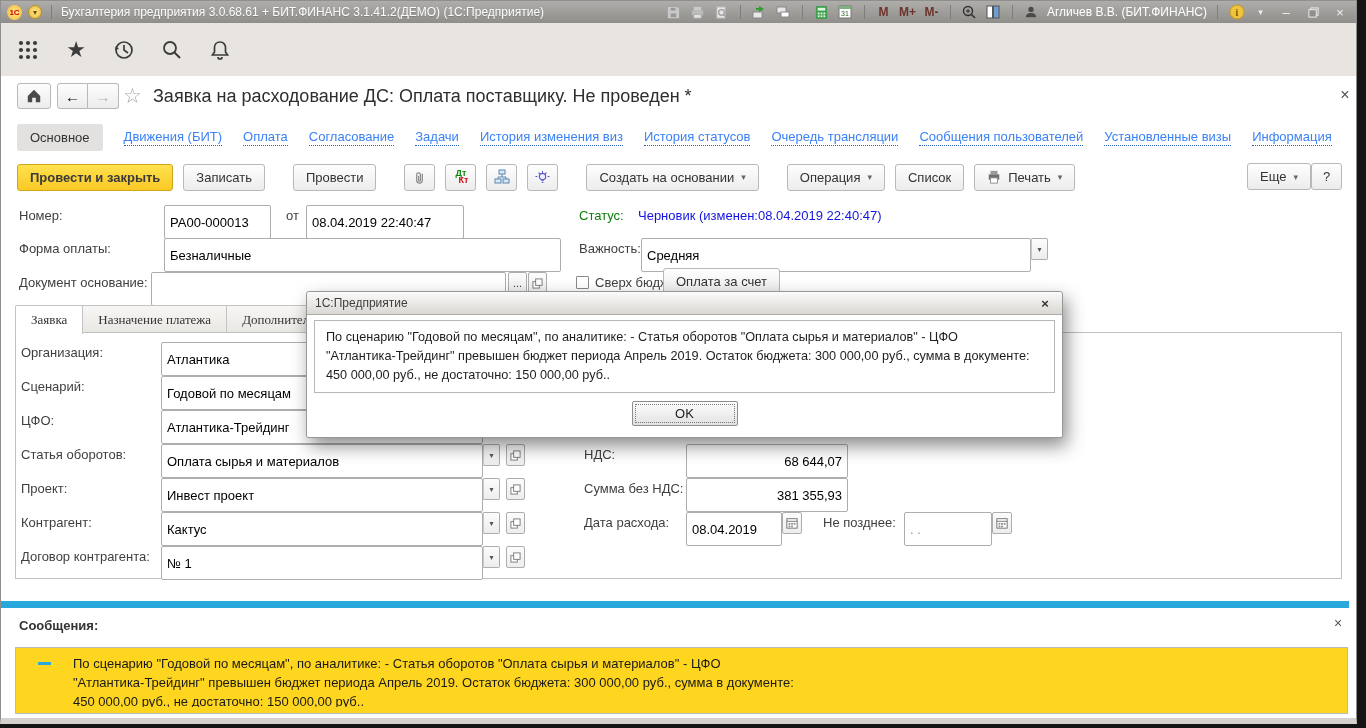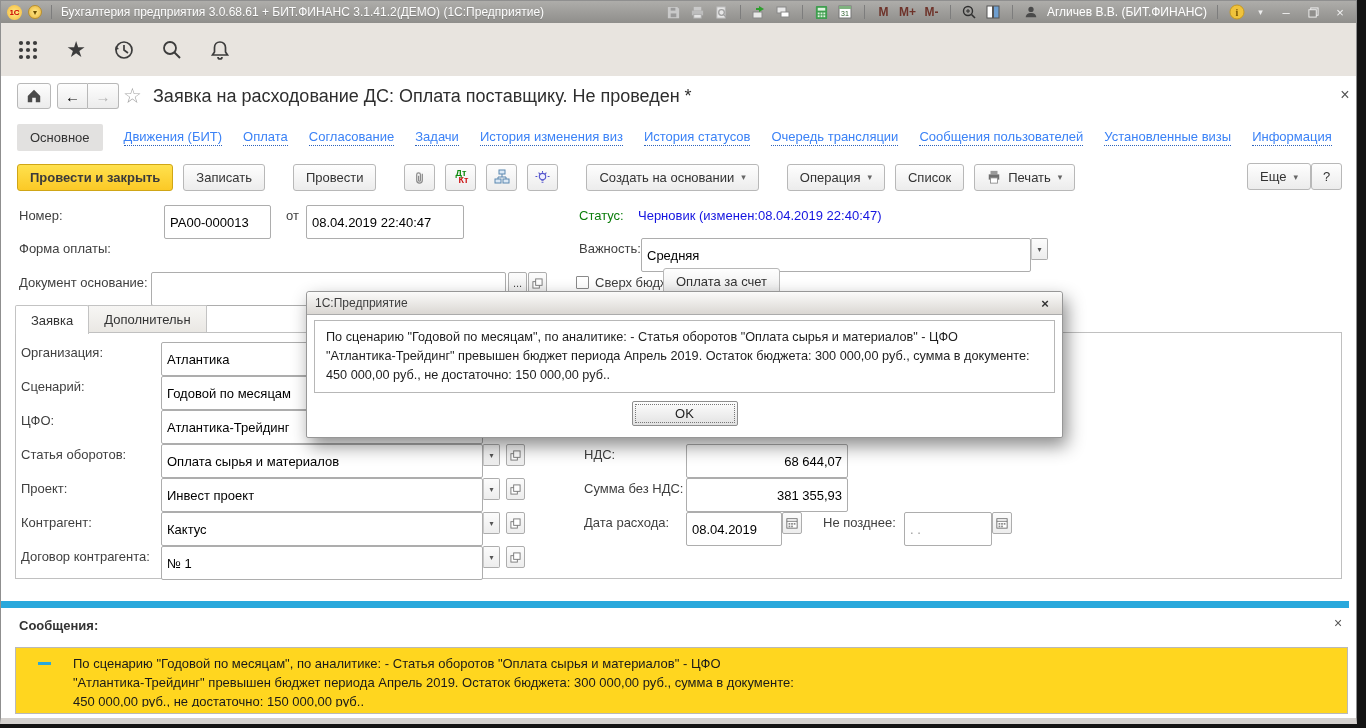--- a/index.html
+++ b/index.html
@@ -74,21 +74,21 @@
         border-radius:0 2px 2px 0; background:linear-gradient(#fcfcfc,#ededed); font-size:8px; color:#555;
         display:flex; align-items:center; justify-content:center; }
   .sq { position:absolute; width:19px; height:22px; border:1px solid #adadad; border-radius:2px;
         background:linear-gradient(#fcfcfc,#ededed); display:flex; align-items:center; justify-content:center;
         font-size:11px; color:#444; }
   .status-lbl { color:#0a7d0a; }
   .status-val { color:#1414e0; }
   .checkbox { position:absolute; width:13px; height:13px; border:1px solid #8a8a8a; background:#fff; border-radius:1px; }
 
   
-  .ftabs { position:absolute; left:14px; top:304px; display:flex; }
+  .ftabs { position:absolute; left:14px; top:304px; display:flex;font-family:Liberation Serif, serif; }
   .ftab { height:28px; padding:0 15px; font-size:13px; color:#333; display:flex; align-items:center;
           border:1px solid #c3c3c3; border-bottom:none; background:linear-gradient(#f7f6f4,#e9e7e3); margin-right:-1px; }
   .ftab.active { background:#fff; height:29px; position:relative; z-index:3; border-radius:2px 2px 0 0; }
   .panel { position:absolute; left:14px; top:331px; width:1327px; height:247px; border:1px solid #c0c0c0; background:#fff; }
 
   
   .msg-bluebar { position:absolute; left:0; top:600px; width:1348px; height:7px; background:#29a8dc; }
   .msg-title { position:absolute; left:18px; top:617px; font-size:13px; font-weight:bold; color:#333; }
   .msg-close { position:absolute; left:1328px; top:613px; width:18px; height:18px; display:flex; align-items:center;
                justify-content:center; font-size:14px; color:#555; }
@@ -353,39 +353,41 @@
   <button class="btn btn-help">?</button>
 
   <span class="label" style="left:18px;top:207px;">Номер:</span>
   <input class="ti" style="left: 163px; top: 204px; width: 107px;" value="РА00-000013">
   <span class="label" style="left:285px;top:207px;">от</span>
   <input class="ti" style="left: 305px; top: 204px; width: 158px;" value="08.04.2019 22:40:47">
   <span class="label status-lbl" style="left:578px;top:207px;">Статус:</span>
   <span class="label status-val" style="left:637px;top:207px;">Черновик (изменен:08.04.2019 22:40:47)</span>
 
   <span class="label" style="left:18px;top:240px;">Форма оплаты:</span>
+  <input class="ti" style="left: 163px; top: 237px; width: 397px;" value="Безналичные">
   <span class="label" style="left:578px;top:240px;">Важность:</span>
   <input class="ti" style="left: 640px; top: 237px; width: 390px;" value="Средняя">
   <span class="dd" style="left:1030px;top:237px;">▾</span>
 
   <span class="label" style="left:18px;top:274px;">Документ основание:</span>
   <input class="ti" style="left: 150px; top: 271px; width: 355px;" value="">
   <span class="sq" style="left:507px;top:271px;">...</span>
   <span class="sq" style="left:527px;top:271px;">
     <svg width="11" height="11" viewBox="0 0 12 12">
         <rect x="1" y="4" width="7" height="7" fill="#fff" stroke="#777"></rect>
         <rect x="4" y="1" width="7" height="7" fill="#fff" stroke="#777"></rect>
       </svg>
   </span>
   <span class="checkbox" style="left:575px;top:275px;"></span>
   <span class="label" style="left:594px;top:274px;">Сверх бюджета</span>
   <button class="btn" style="position:absolute;left:662px;top:267px;height:26px;">Оплата за счет</button>
 
   <div class="ftabs">
     <span class="ftab active">Заявка</span>
+    <span class="ftab">Назначение платежа</span>
     <span class="ftab">Дополнительн</span>
   </div>
   <div class="panel"></div>
 
   <span class="label" style="left:20px;top:344px;">Организация:</span>
   <input class="ti" style="left: 160px; top: 341px; width: 322px;" value="Атлантика">
   <span class="dd" style="left:482px;top:341px;">▾</span>
   <span class="sq" style="left:505px;top:341px;">
       <svg width="11" height="11" viewBox="0 0 12 12">
         <rect x="1" y="4" width="7" height="7" fill="#fff" stroke="#777"></rect>

